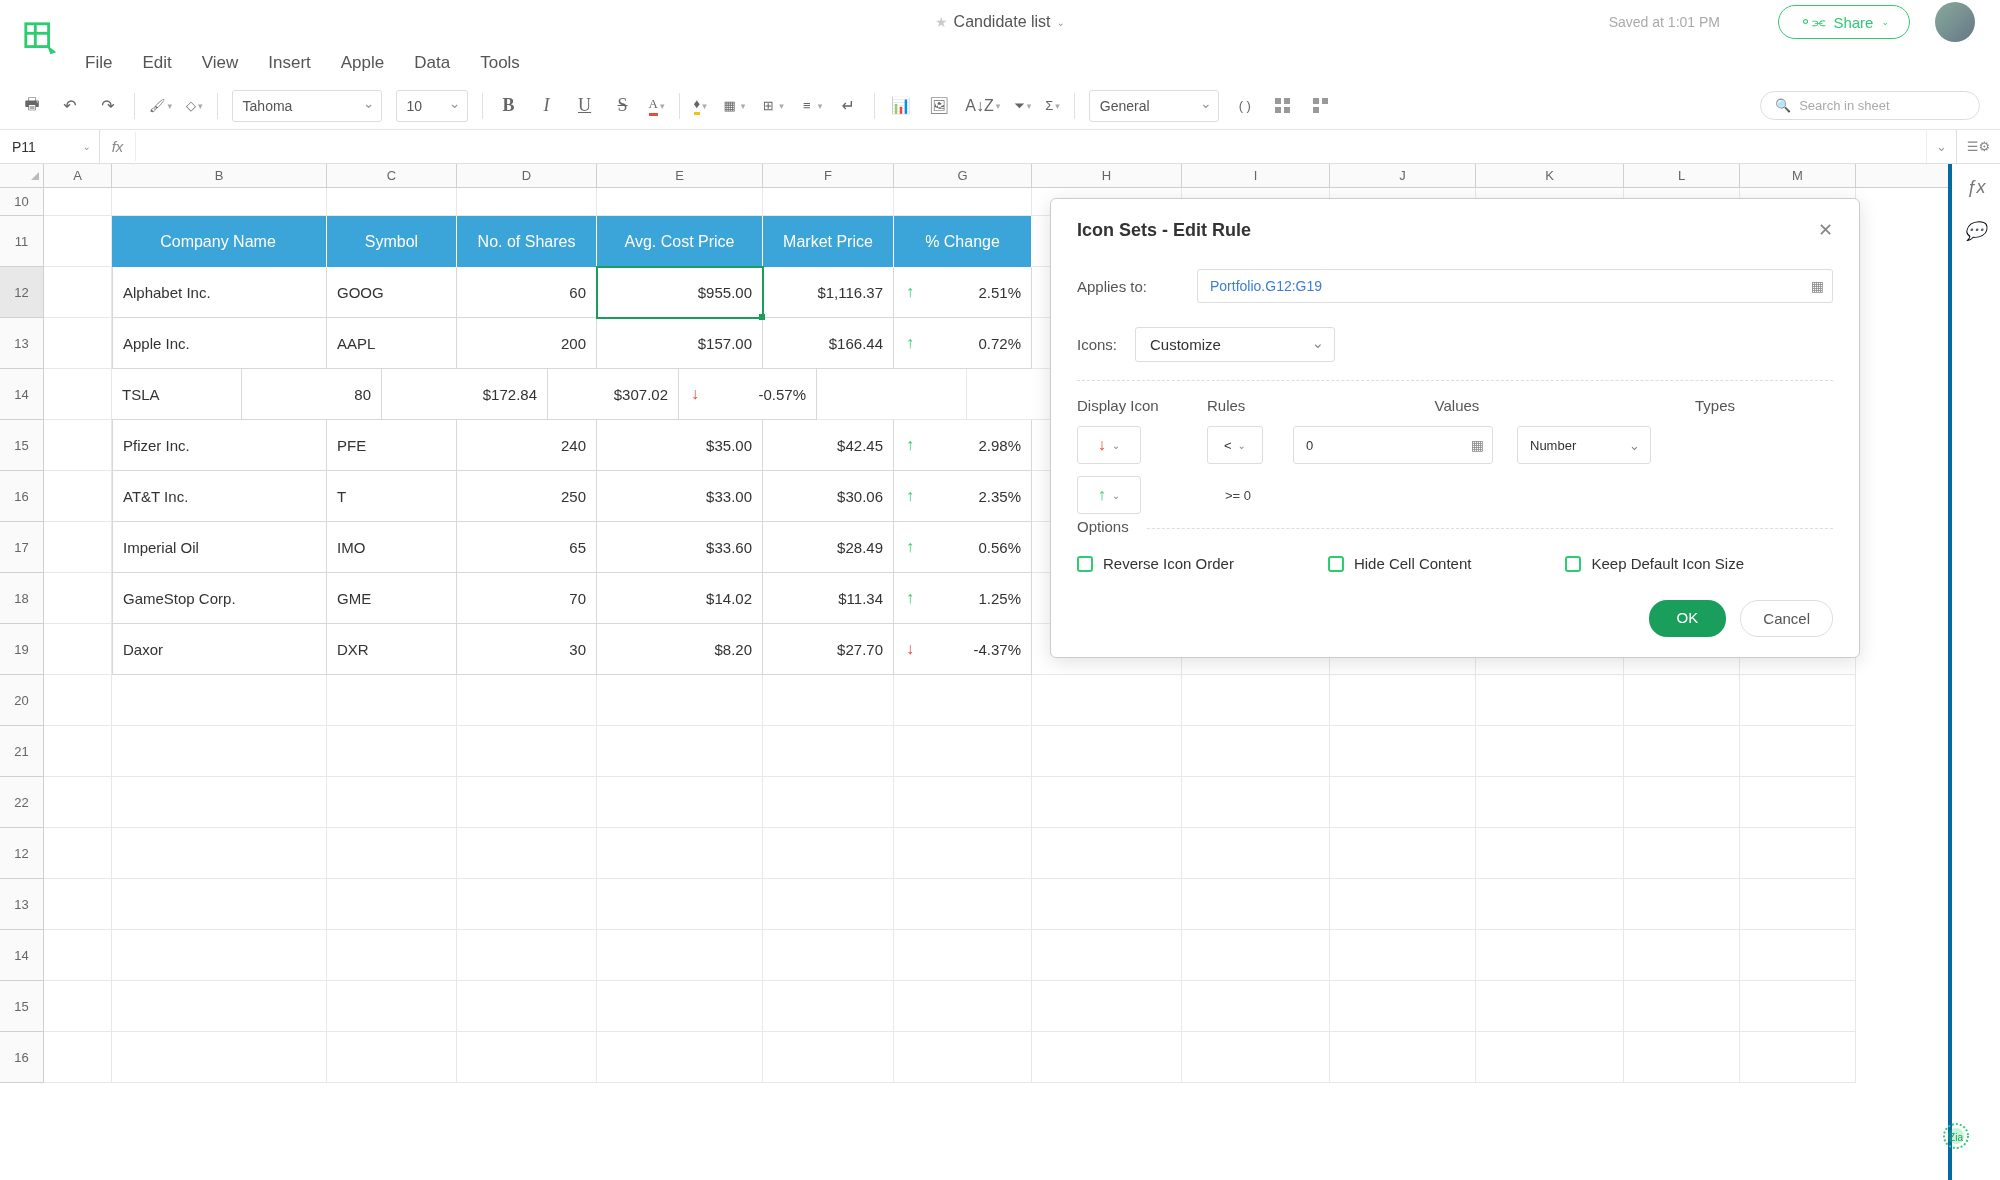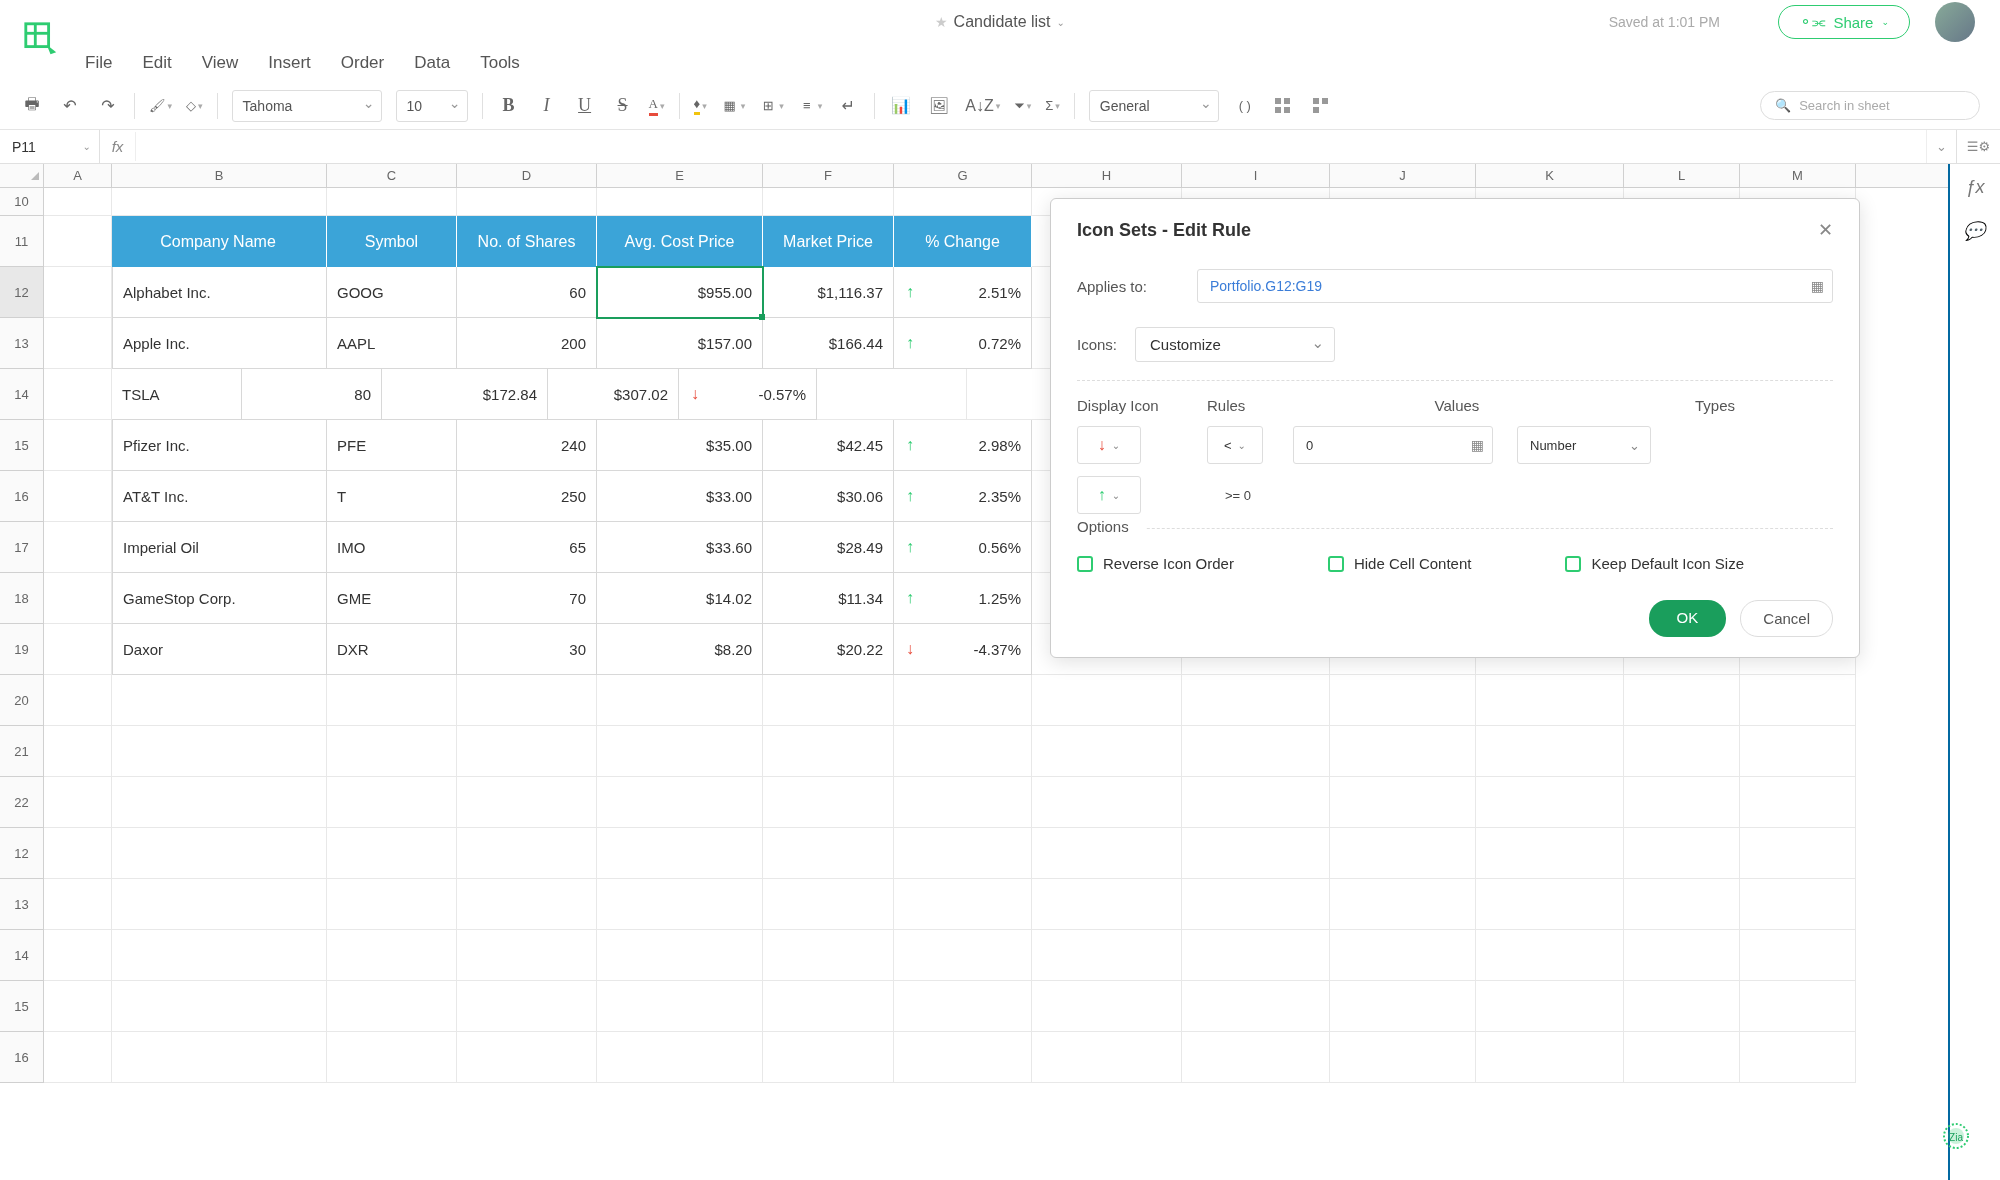--- a/index.html
+++ b/index.html
@@ -66,21 +66,21 @@
 .data-cell.left-edge { border-left: 1px solid #d8d8d8; }
 .num { justify-content: flex-end; }
 .arrow-up { color: #2ecc71; font-size:16px;}
 .arrow-down { color: #e74c3c; font-size:16px;}
 .pct-cell { justify-content: flex-end; gap:8px; }
 
 .selcell { outline: 2px solid #1a9e5c; outline-offset: -1px; position: relative; }
 .selcell::after { content:''; position:absolute; right:-3px; bottom:-3px; width:6px;height:6px;background:#1a9e5c;}
 
 
-.side-panel { width: 52px; border-left: 2px solid #0369a1; padding-top: 12px; display: flex; flex-direction: column; align-items: center; gap: 22px; }
+.side-panel { width: 52px; border-left: 4px solid #0369a1; padding-top: 12px; display: flex; flex-direction: column; align-items: center; gap: 22px; }
 .side-icon { width: 22px; height: 22px; color: #777; display:flex;align-items:center;justify-content:center;font-size:18px;font-style:italic;}
 
 
 .dialog { position: absolute; left: 1050px; top: 198px; width: 810px; background: #fff; border: 1px solid #ccc; border-radius: 6px; box-shadow: 0 4px 20px rgba(0,0,0,0.12); }
 .dlg-header { padding: 20px 26px 16px; display: flex; justify-content: space-between; align-items: center; }
 .dlg-title { font-size: 18px; font-weight: bold; color: #333; }
 .dlg-close { font-size: 18px; color: #888; }
 .dlg-body { padding: 0 26px 20px; }
 .dlg-row { display: flex; align-items: center; padding: 12px 0; }
 .dlg-label { width: 120px; color: #555; font-size:15px;}
@@ -145,21 +145,21 @@
     <span class="chev">⌄</span>
   </div>
   <div class="avatar"></div>
 </div>
 
 <div class="menubar">
   <span>File</span>
   <span>Edit</span>
   <span>View</span>
   <span>Insert</span>
-  <span>Order</span>
+  <span>Apple</span>
   <span>Data</span>
   <span>Tools</span>
 </div>
 
 <div class="toolbar">
   <div class="tb-btn">🖶</div>
   <div class="tb-btn">↶</div>
   <div class="tb-btn">↷</div>
   <div class="tb-sep"></div>
   <div class="tb-dd">
@@ -454,21 +454,21 @@
             <div class="cell " style="width: 148px;"></div>
             <div class="cell " style="width: 116px;"></div>
             <div class="cell " style="width: 116px;"></div>
           </div>
           <div class="cell-row ">
             <div class="cell " style="width: 68px;"></div>
             <div class="cell data-cell left-edge" style="width: 215px;">Daxor</div>
             <div class="cell data-cell" style="width: 130px;">DXR</div>
             <div class="cell data-cell num" style="width: 140px;">30</div>
             <div class="cell data-cell num" style="width: 166px;">$8.20</div>
-            <div class="cell data-cell num" style="width: 131px;">$20.22</div>
+            <div class="cell data-cell num" style="width: 131px;">$27.70</div>
             <div class="cell data-cell pct-cell" style="width: 138px;">
               <span class="arrow-down" style="margin-right: auto; margin-left: 2px;">↓</span>
               <span>-4.37%</span>
             </div>
             <div class="cell " style="width: 150px;"></div>
             <div class="cell " style="width: 148px;"></div>
             <div class="cell " style="width: 146px;"></div>
             <div class="cell " style="width: 148px;"></div>
             <div class="cell " style="width: 116px;"></div>
             <div class="cell " style="width: 116px;"></div>

